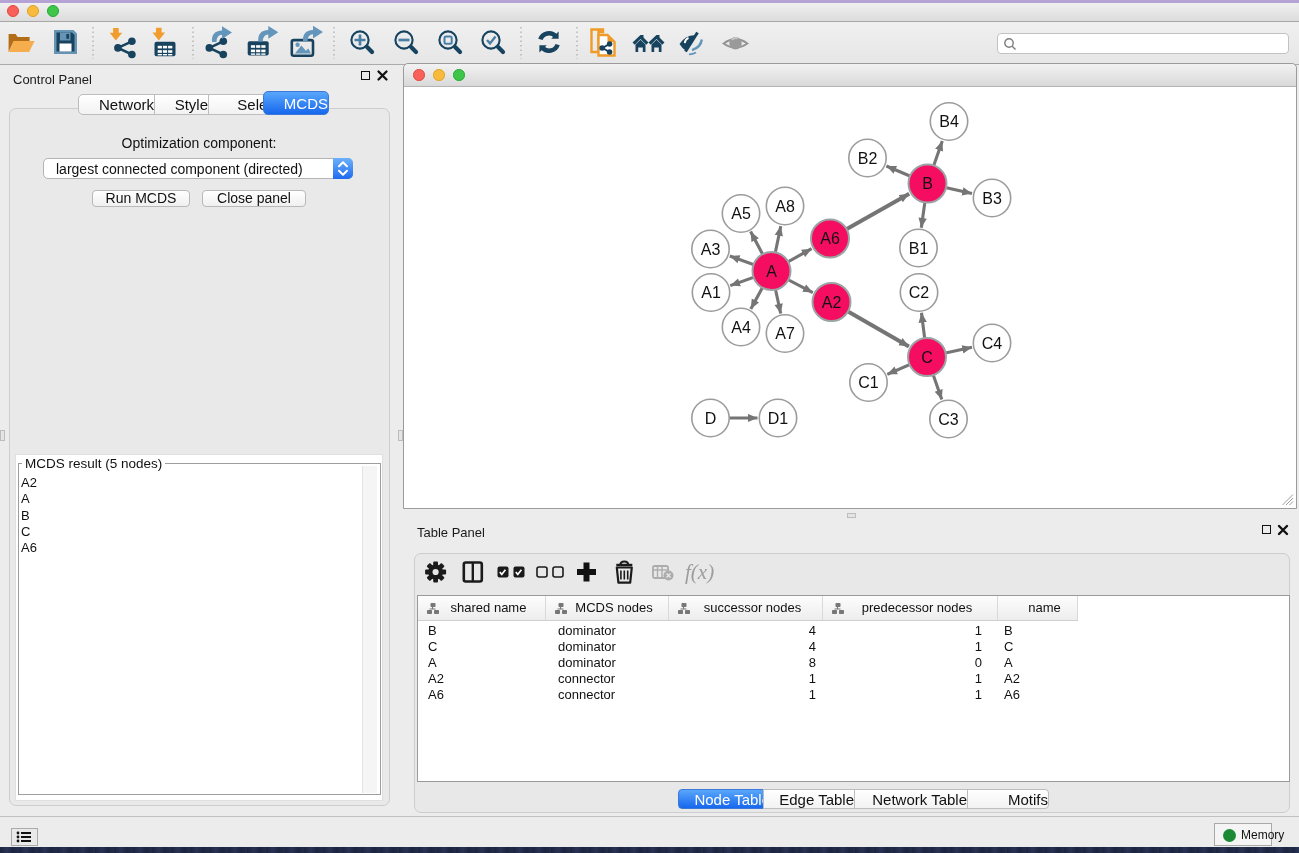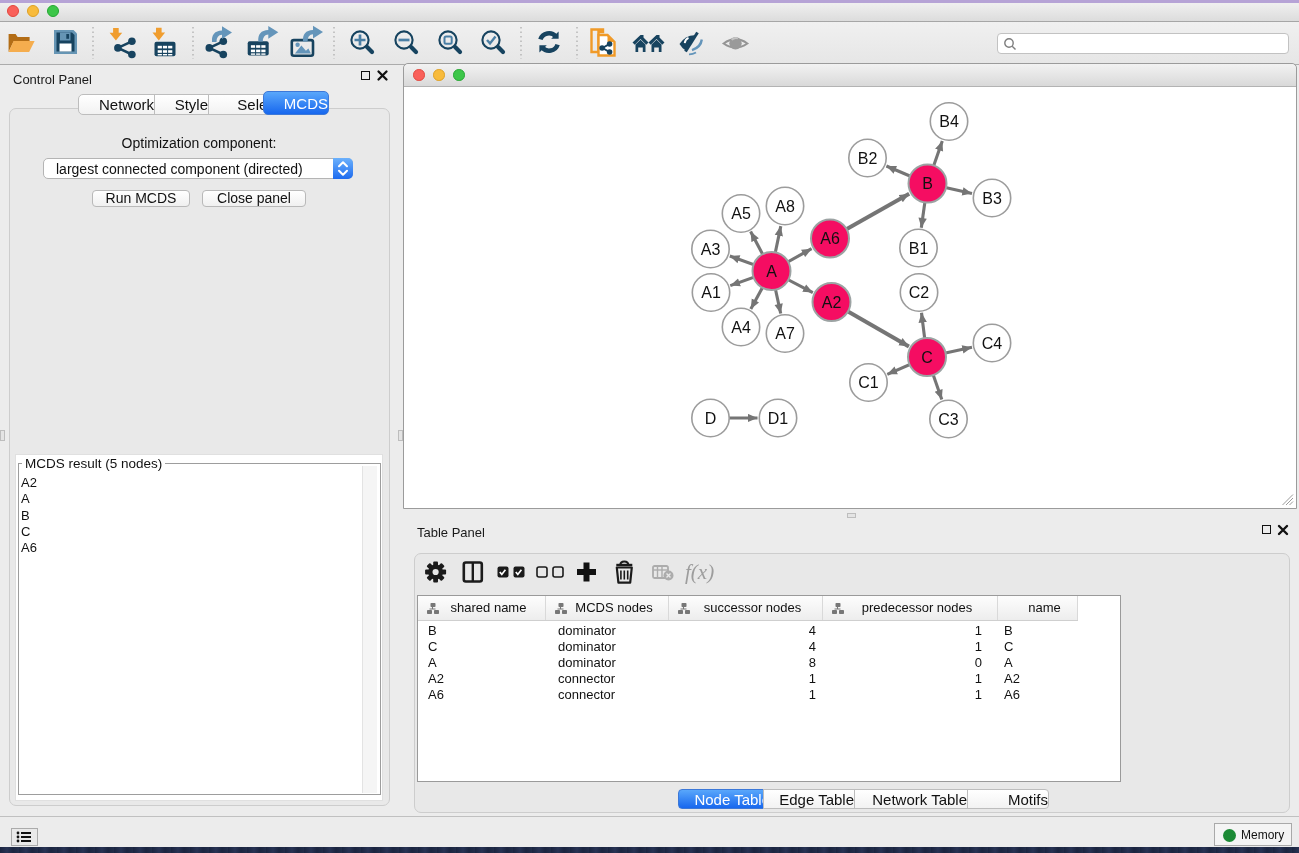--- a/index.html
+++ b/index.html
@@ -45,27 +45,27 @@
 #netwin{left:403px;top:63px;width:894px;height:446px;background:#ececec;border:1px solid #9b9b9b;
  border-radius:5px 5px 0 0;box-sizing:border-box;}
 #net-title{position:absolute;left:0;top:0;width:892px;height:22px;border-radius:5px 5px 0 0;
  background:linear-gradient(#f2f2f2,#d9d9d9);border-bottom:1px solid #b3b3b3;}
 #net-title .t{position:absolute;left:0;right:0;top:4px;text-align:center;font-size:13.5px;color:#333;}
 #canvas{position:absolute;left:0px;top:23px;width:892px;height:421px;background:#fff;}
 
 #tp-title{left:417px;top:525px;font-size:13px;color:#1a1a1a;}
 #tp-box{left:414px;top:553px;width:876px;height:260px;background:#e8e8e8;border:1px solid #cdcdcd;
  border-radius:7px;box-sizing:border-box;}
-#tbl{left:417px;top:595px;width:704px;height:187px;background:#fff;border:1px solid #9a9a9a;box-sizing:border-box;}
+#tbl{left:417px;top:595px;width:873px;height:187px;background:#fff;border:1px solid #9a9a9a;box-sizing:border-box;}
 .th{position:absolute;top:0;height:24px;background:linear-gradient(#fdfdfd,#ededed);
  border-right:1px solid #d9d9d9;box-sizing:border-box;font-size:13px;color:#111;text-align:center;line-height:24px;padding-left:14px;}
 .td{position:absolute;font-size:13px;color:#111;height:16px;line-height:16px;}
 
 #statusbar{left:0;top:816px;width:1299px;height:30px;background:#ececec;border-top:1px solid #c0c0c0;}
-#memory{position:absolute;left:1214px;top:6px;width:78px;height:23px;background:#f4f4f4;border:1px solid #a9a9a9;box-sizing:border-box;}
+#memory{position:absolute;left:1214px;top:6px;width:58px;height:23px;background:#f4f4f4;border:1px solid #a9a9a9;box-sizing:border-box;}
 #hamb{position:absolute;left:11px;top:11px;width:27px;height:18px;background:#e9e9e9;border:1px solid #ababab;box-sizing:border-box;}
 .flt{position:absolute;width:9px;height:9px;border:1.5px solid #111;box-sizing:border-box;background:transparent;}
 svg{display:block;}
 </style>
 </head>
 <body>
 <div id="wp-top" class="abs"></div>
 <div id="wp-bot" class="abs"></div>
 <div id="app" class="abs">
 

